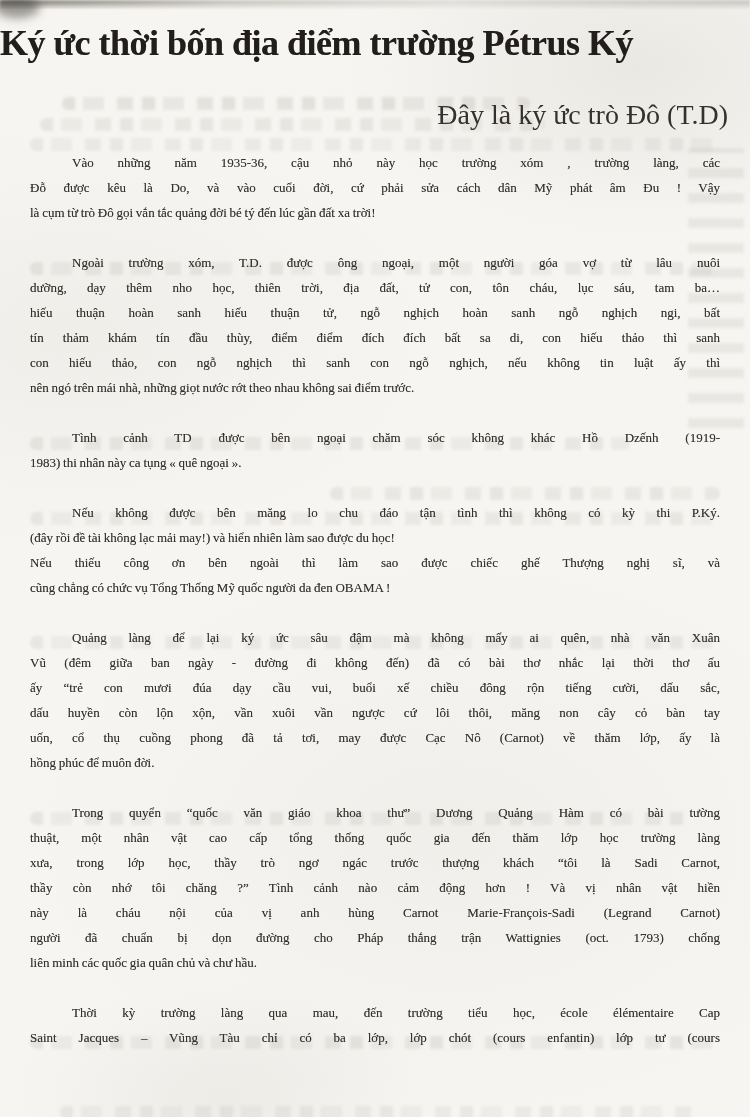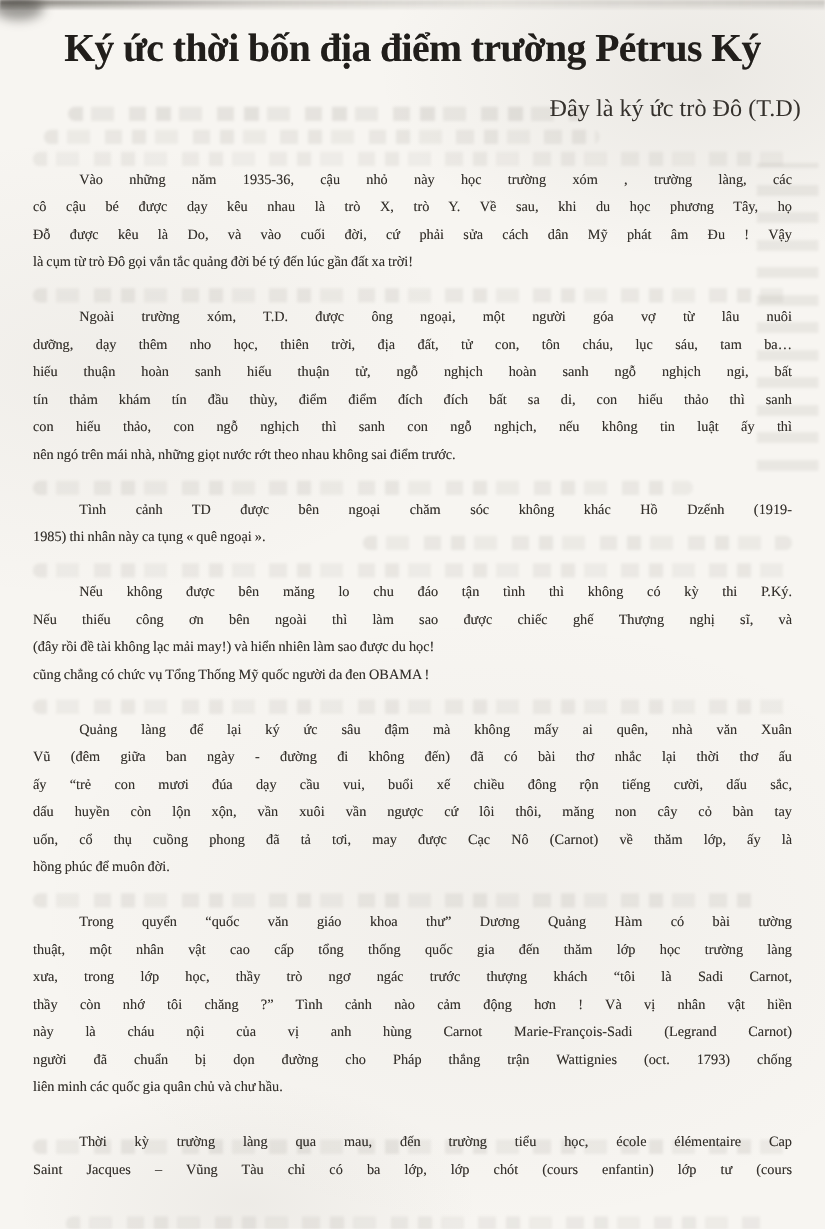--- a/index.html
+++ b/index.html
@@ -40,28 +40,28 @@
       rgba(112,106,97,.26) 21px 42px, rgba(112,106,97,0) 42px 55px,
       rgba(112,106,97,.33) 55px 71px, rgba(112,106,97,0) 71px 80px);
   }
   .ghost-col {
     position:absolute; opacity:.35; filter: blur(1.6px); pointer-events:none;
     background: repeating-linear-gradient(0deg,
       rgba(112,106,97,.28) 0 10px, rgba(112,106,97,0) 10px 25px);
   }
   .title {
     position:absolute; top:22px; left:0; right:0;
-    text-align:center; font-weight:bold; font-size:36px;
+    font-weight:bold; font-size:36px;
     letter-spacing:-0.5px; color: var(--title-ink, #211e1b);
     text-shadow: 0 0 .6px rgba(33,30,27,.55);
     white-space:nowrap;
   }
   .byline {
-    position:absolute; top:85px; right:22px;
-    font-size:22px; color: var(--ink, #35312c);
+    position:absolute; top:99px; right:22px;
+    font-size:28px; color: var(--ink, #35312c);
   }
   .content {
     position:absolute; top:150px; left:30px; width:690px;
     font-size:13px; line-height:25px; color: var(--ink, #35312c);
     text-shadow: 0 0 .5px rgba(45,41,36,.45);
     word-spacing:-0.5px;
   }
   .para + .para { margin-top:25px; }
   .line {
     text-align:justify; text-align-last:left;
@@ -89,40 +89,39 @@
 <div class="ghost" style="left:30px;  top:812px;  width:660px; opacity:.3;"></div>
 <div class="ghost" style="left:30px;  top:1036px; width:690px; opacity:.32;"></div>
 <div class="ghost" style="left:60px;  top:1106px; width:640px; opacity:.25;"></div>
 
 <div class="title">Ký ức thời bốn địa điểm trường Pétrus Ký</div>
 <div class="byline">Đây là ký ức trò Đô (T.D)</div>
 
 <div class="content">
     <div class="para">
       <div class="line j ind">Vào những năm 1935-36, cậu nhỏ này học trường xóm , trường làng, các</div>
-      <div class="line j">cô cậu bé được dạy kêu nhau là trò X, trò Y. Về sau, khi du học phương Tây, họ</div>
       <div class="line j">Đỗ được kêu là Do, và vào cuối đời, cứ phải sửa cách dân Mỹ phát âm Đu ! Vậy</div>
       <div class="line">là cụm từ trò Đô gọi vắn tắc quảng đời bé tý đến lúc gần đất xa trời!</div>
     </div>
     <div class="para">
       <div class="line j ind">Ngoài trường xóm, T.D. được ông ngoại, một người góa vợ từ lâu nuôi</div>
       <div class="line j">dưỡng, dạy thêm nho học, thiên trời, địa đất, tử con, tôn cháu, lục sáu, tam ba…</div>
       <div class="line j">hiếu thuận hoàn sanh hiếu thuận tử, ngỗ nghịch hoàn sanh ngỗ nghịch ngi, bất</div>
       <div class="line j">tín thảm khám tín đầu thùy, điểm điểm đích đích bất sa di, con hiếu thảo thì sanh</div>
       <div class="line j">con hiếu thảo, con ngỗ nghịch thì sanh con ngỗ nghịch, nếu không tin luật ấy thì</div>
       <div class="line">nên ngó trên mái nhà, những giọt nước rớt theo nhau không sai điểm trước.</div>
     </div>
     <div class="para">
       <div class="line j ind">Tình cảnh TD được bên ngoại chăm sóc không khác Hồ Dzếnh (1919-</div>
-      <div class="line">1985) thi nhân này ca tụng « quê ngoại ».</div>
+      <div class="line">1983) thi nhân này ca tụng « quê ngoại ».</div>
     </div>
     <div class="para">
       <div class="line j ind">Nếu không được bên măng lo chu đáo tận tình thì không có kỳ thi P.Ký.</div>
+      <div class="line">(đây rồi đề tài không lạc mải may!) và hiển nhiên làm sao được du học!</div>
       <div class="line j">Nếu thiếu công ơn bên ngoài thì làm sao được chiếc ghế Thượng nghị sĩ, và</div>
-      <div class="line">(đây rồi đề tài không lạc mải may!) và hiển nhiên làm sao được du học!</div>
       <div class="line">cũng chẳng có chức vụ Tổng Thống Mỹ quốc người da đen OBAMA !</div>
     </div>
     <div class="para">
       <div class="line j ind">Quảng làng để lại ký ức sâu đậm mà không mấy ai quên, nhà văn Xuân</div>
       <div class="line j">Vũ (đêm giữa ban ngày - đường đi không đến) đã có bài thơ nhắc lại thời thơ ấu</div>
       <div class="line j">ấy “trẻ con mươi đúa dạy cầu vui, buổi xế chiều đông rộn tiếng cười, dấu sắc,</div>
       <div class="line j">dấu huyền còn lộn xộn, vần xuôi vần ngược cứ lôi thôi, măng non cây cỏ bàn tay</div>
       <div class="line j">uốn, cổ thụ cuồng phong đã tả tơi, may được Cạc Nô (Carnot) về thăm lớp, ấy là</div>
       <div class="line">hồng phúc để muôn đời.</div>
     </div>

